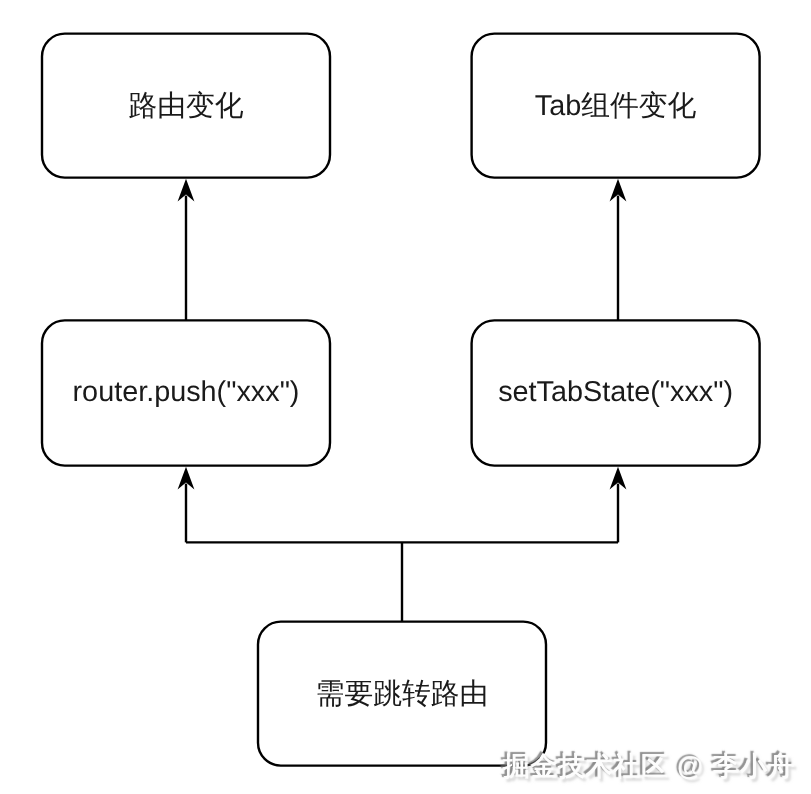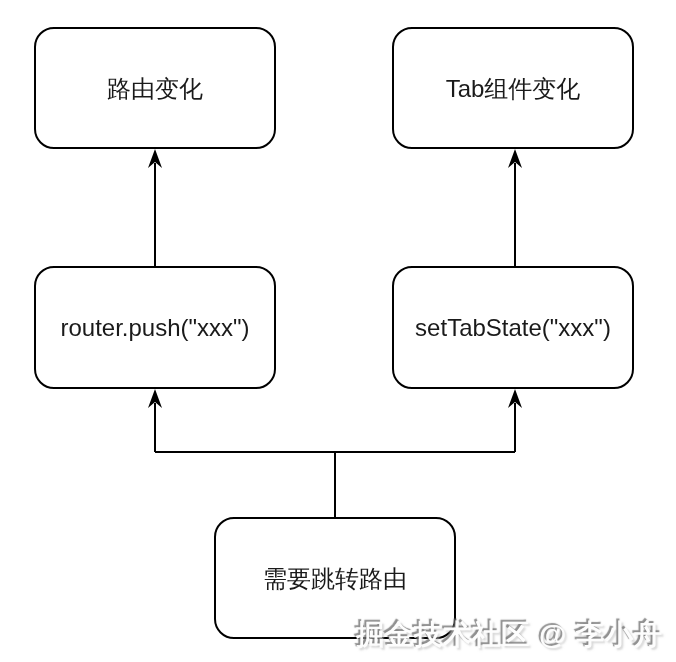--- a/index.html
+++ b/index.html
@@ -36,21 +36,21 @@
   }
   .node-label {
     fill: #1a1a1a;
     font-size: 24px;
     font-family: "Liberation Sans", "DejaVu Sans", sans-serif;
   }
   .watermark {
     position: absolute;
     right: 13px;
     bottom: 8px;
-    font-size: 28px;
+    font-size: 22px;
     font-weight: bold;
     letter-spacing: 1px;
     color: #fdfdfd;
     text-shadow:
       -2px -2px 1px rgba(105, 105, 105, 0.75),
       2px 2px 2px rgba(185, 185, 185, 0.55);
     white-space: nowrap;
     pointer-events: none;
   }
 </style>

